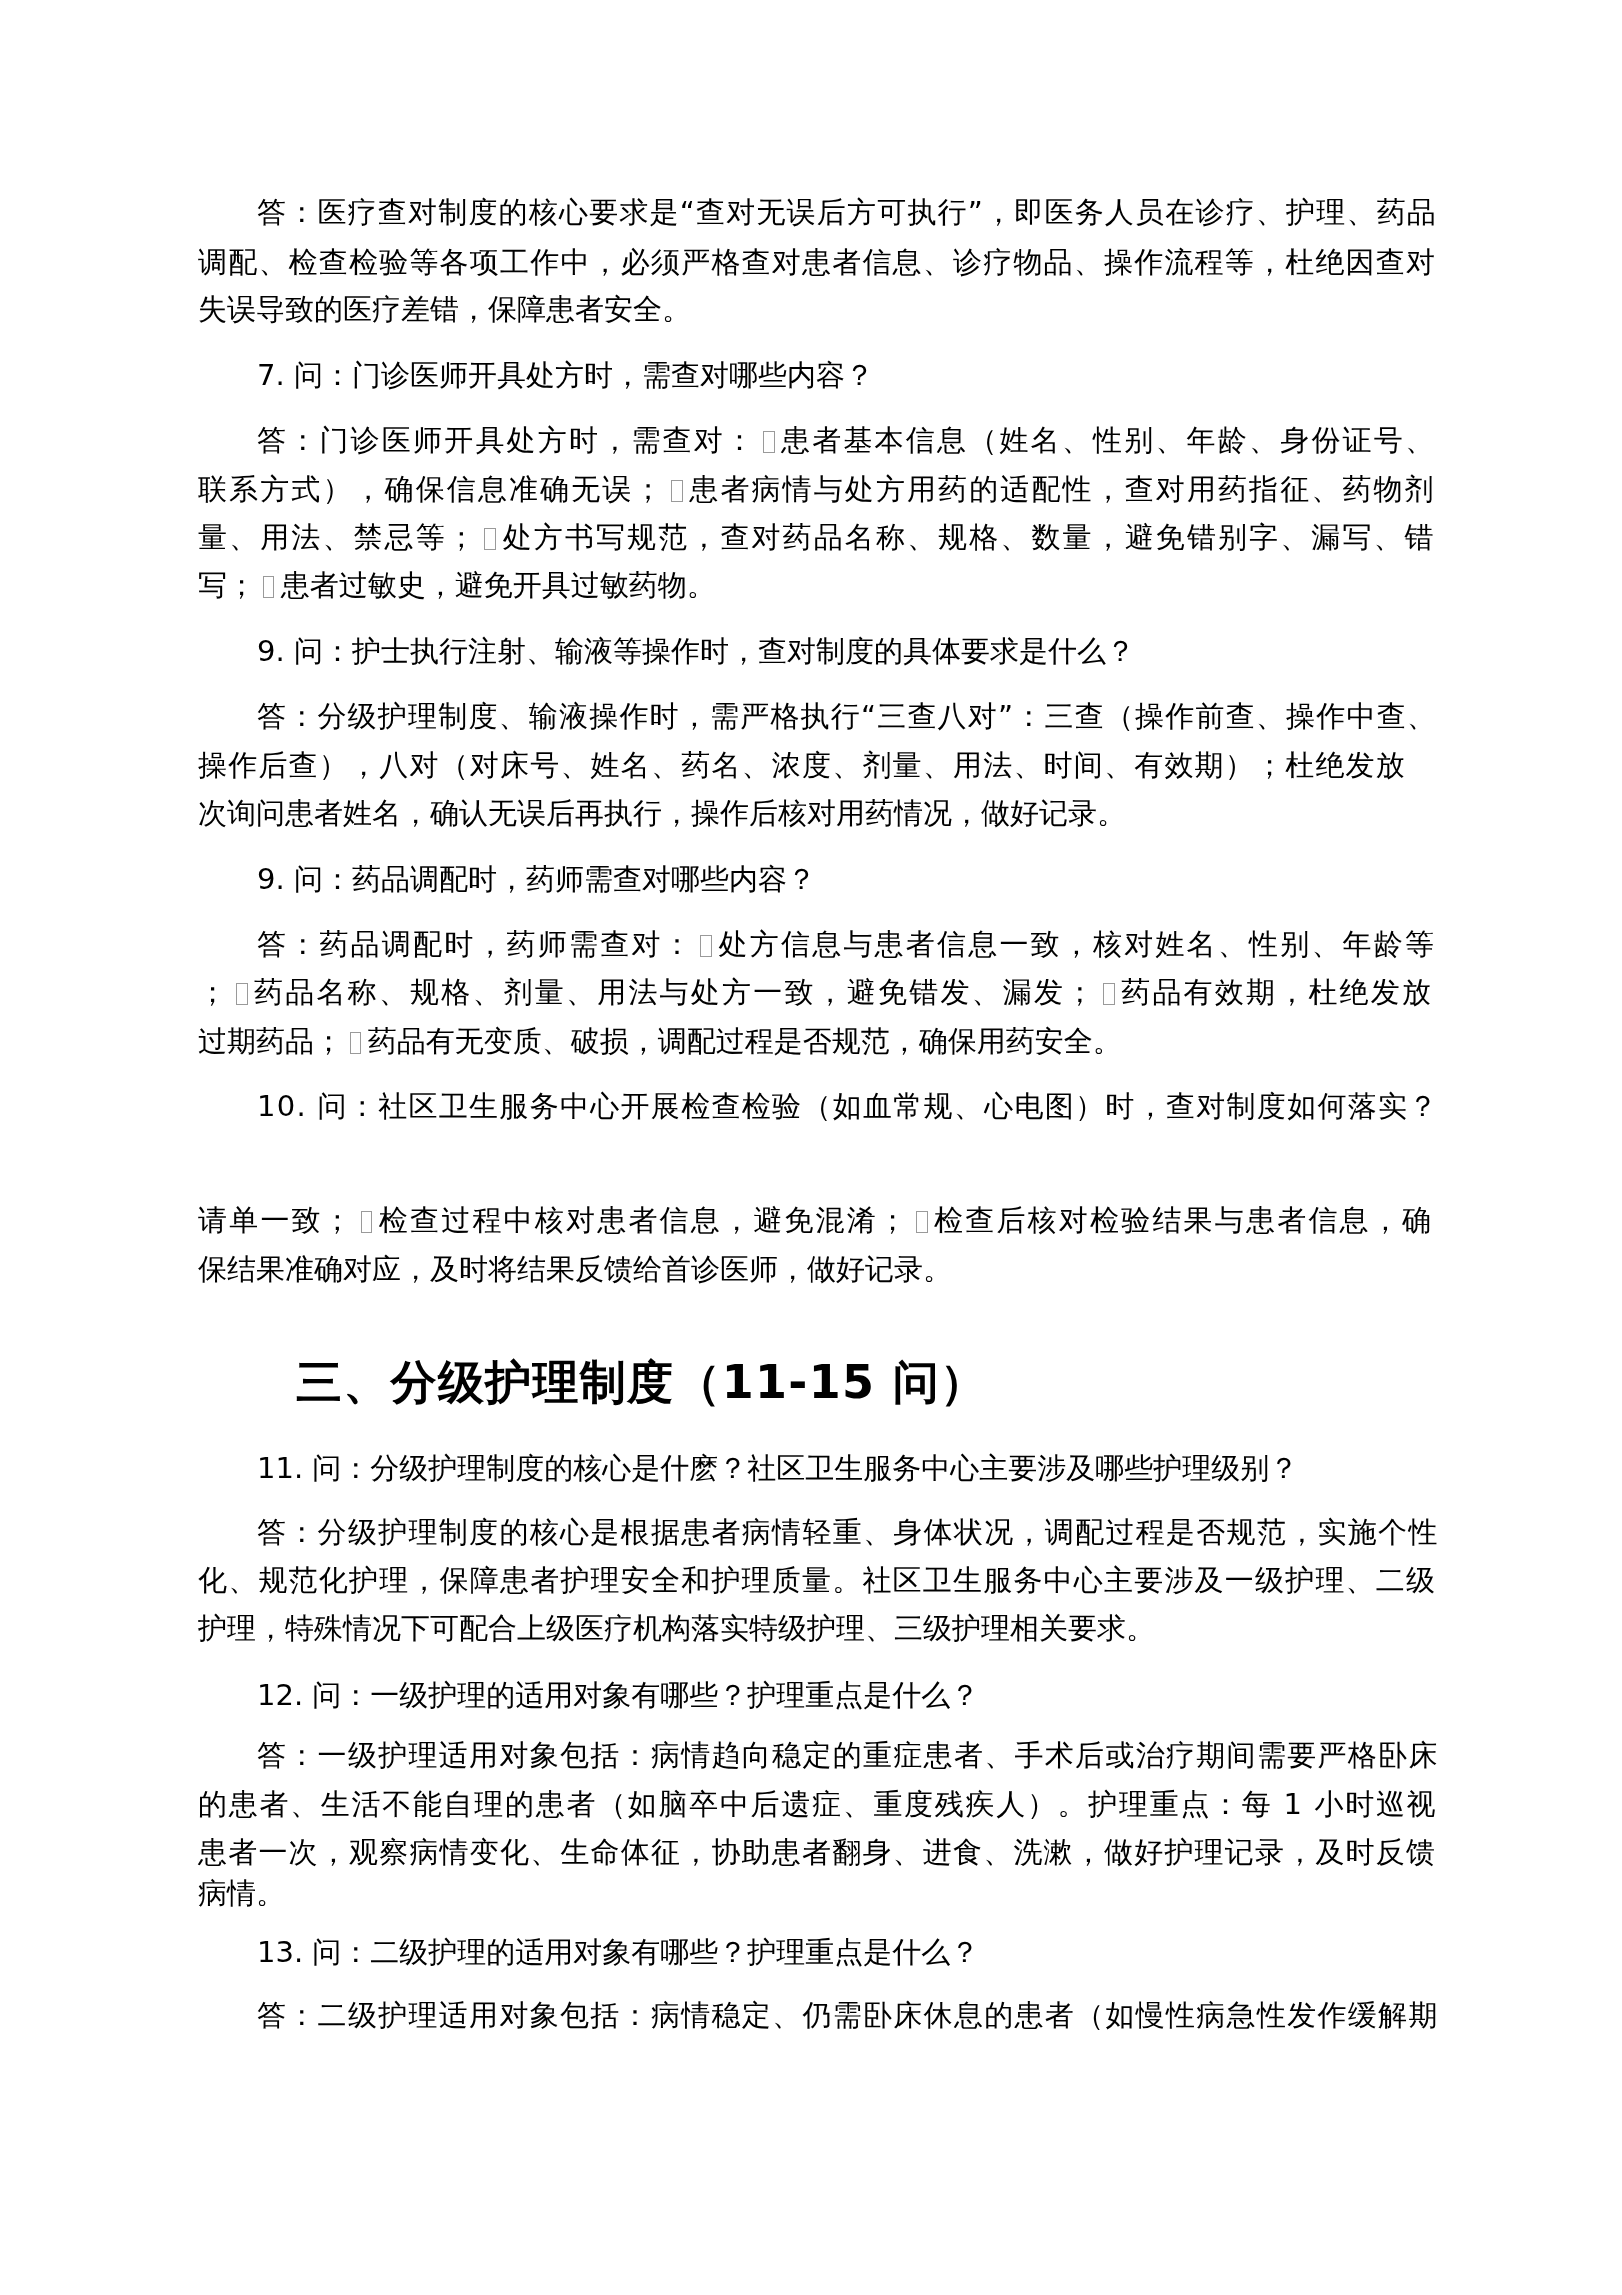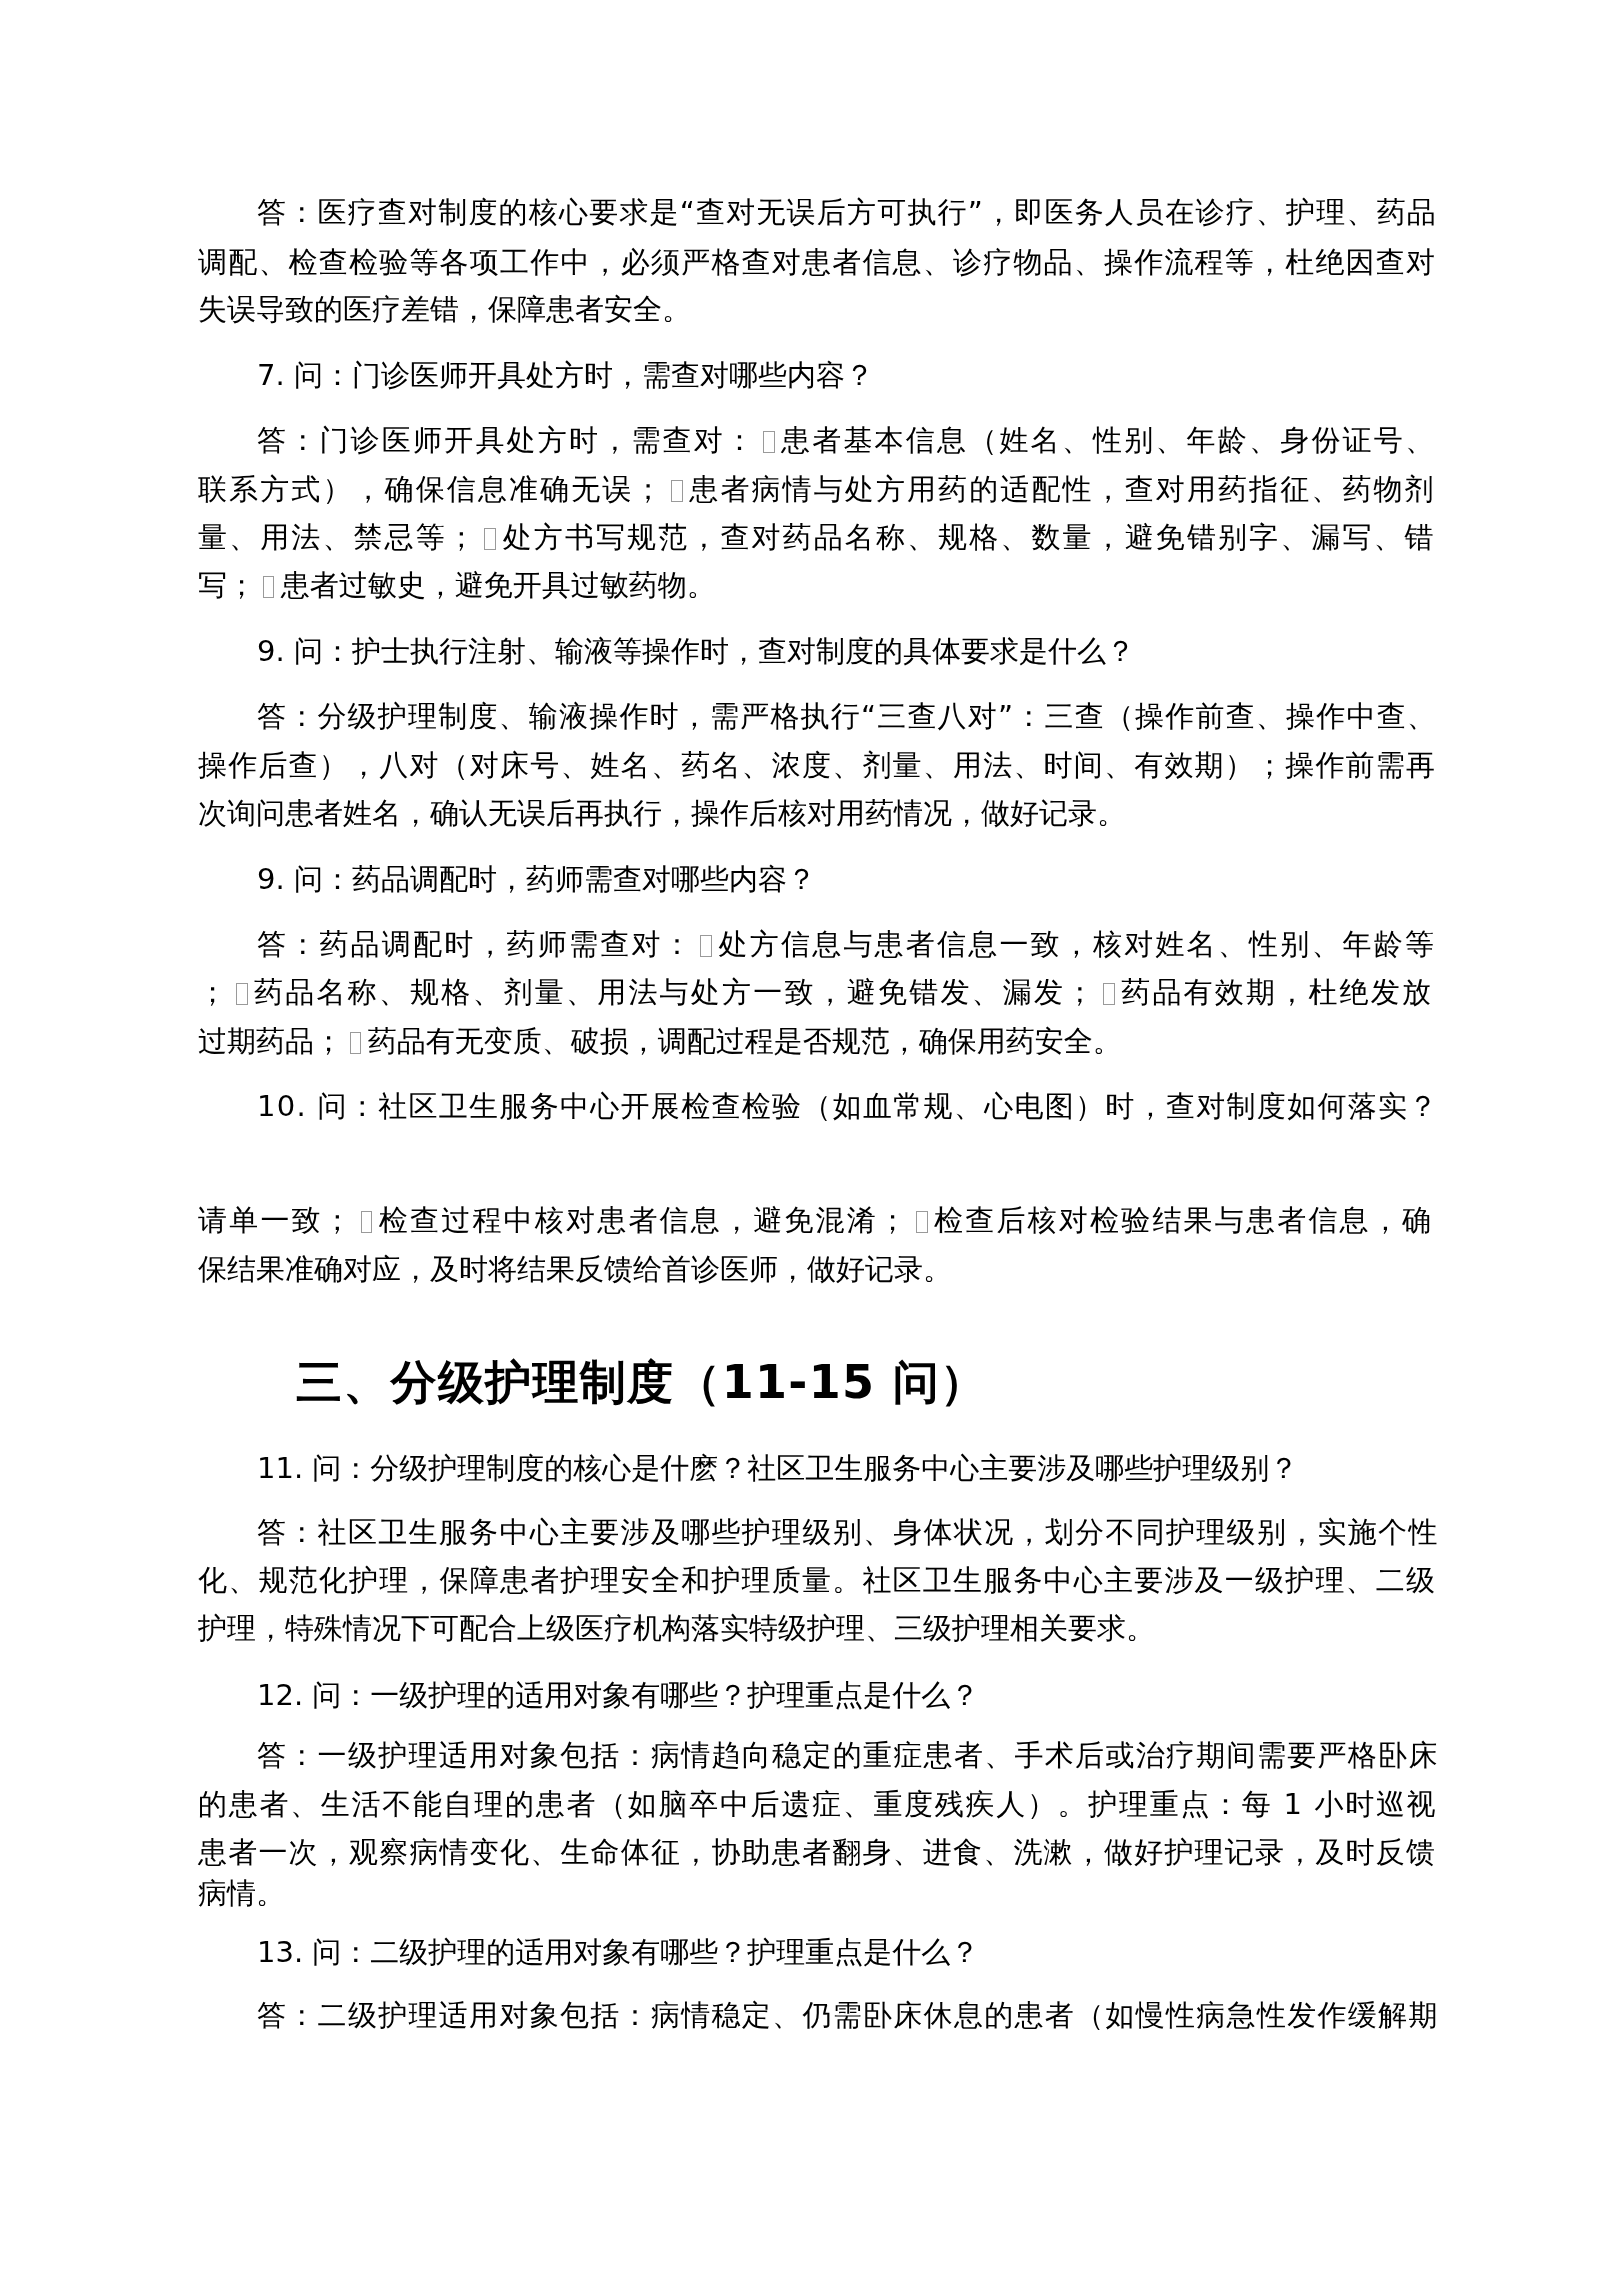--- a/index.html
+++ b/index.html
@@ -98,21 +98,21 @@
     </div>
 
   <div class="line indent last" style="top:627px">
       <span class="seg">9. 问：护士执行注射、输液等操作时，查对制度的具体要求是什么？</span>
     </div>
 
   <div class="line indent" style="top:692px">
       <span class="seg" style="letter-spacing: 1.2px;">答：分级护理制度、输液操作时，需严格执行“三查八对”：三查（操作前查、操作中查、</span>
     </div>
   <div class="line" style="top:741px">
-      <span class="seg" style="letter-spacing: 1.2px;">操作后查），八对（对床号、姓名、药名、浓度、剂量、用法、时间、有效期）；操作前需再</span>
+      <span class="seg" style="letter-spacing: 1.2px;">操作后查），八对（对床号、姓名、药名、浓度、剂量、用法、时间、有效期）；杜绝发放</span>
     </div>
   <div class="line last" style="top:789px">
       <span class="seg">次询问患者姓名，确认无误后再执行，操作后核对用药情况，做好记录。</span>
     </div>
 
   <div class="line indent last" style="top:855px">
       <span class="seg">9. 问：药品调配时，药师需查对哪些内容？</span>
     </div>
 
   <div class="line indent" style="top:920px">
@@ -136,21 +136,21 @@
       <span class="seg">保结果准确对应，及时将结果反馈给首诊医师，做好记录。</span>
     </div>
 
   <div class="heading">三、分级护理制度（11-15 问）</div>
 
   <div class="line indent last" style="top:1444px">
       <span class="seg">11. 问：分级护理制度的核心是什麽？社区卫生服务中心主要涉及哪些护理级别？</span>
     </div>
 
   <div class="line indent" style="top:1508px">
-      <span class="seg" style="letter-spacing: 1.3px;">答：社区卫生服务中心主要涉及哪些护理级别、身体状况，划分不同护理级别，实施个性</span>
+      <span class="seg" style="letter-spacing: 1.3px;">答：分级护理制度的核心是根据患者病情轻重、身体状况，调配过程是否规范，实施个性</span>
     </div>
   <div class="line" style="top:1556px">
       <span class="seg" style="letter-spacing: 1.2px;">化、规范化护理，保障患者护理安全和护理质量。社区卫生服务中心主要涉及一级护理、二级</span>
     </div>
   <div class="line last" style="top:1604px">
       <span class="seg">护理，特殊情况下可配合上级医疗机构落实特级护理、三级护理相关要求。</span>
     </div>
 
   <div class="line indent last" style="top:1671px">
       <span class="seg">12. 问：一级护理的适用对象有哪些？护理重点是什么？</span>

